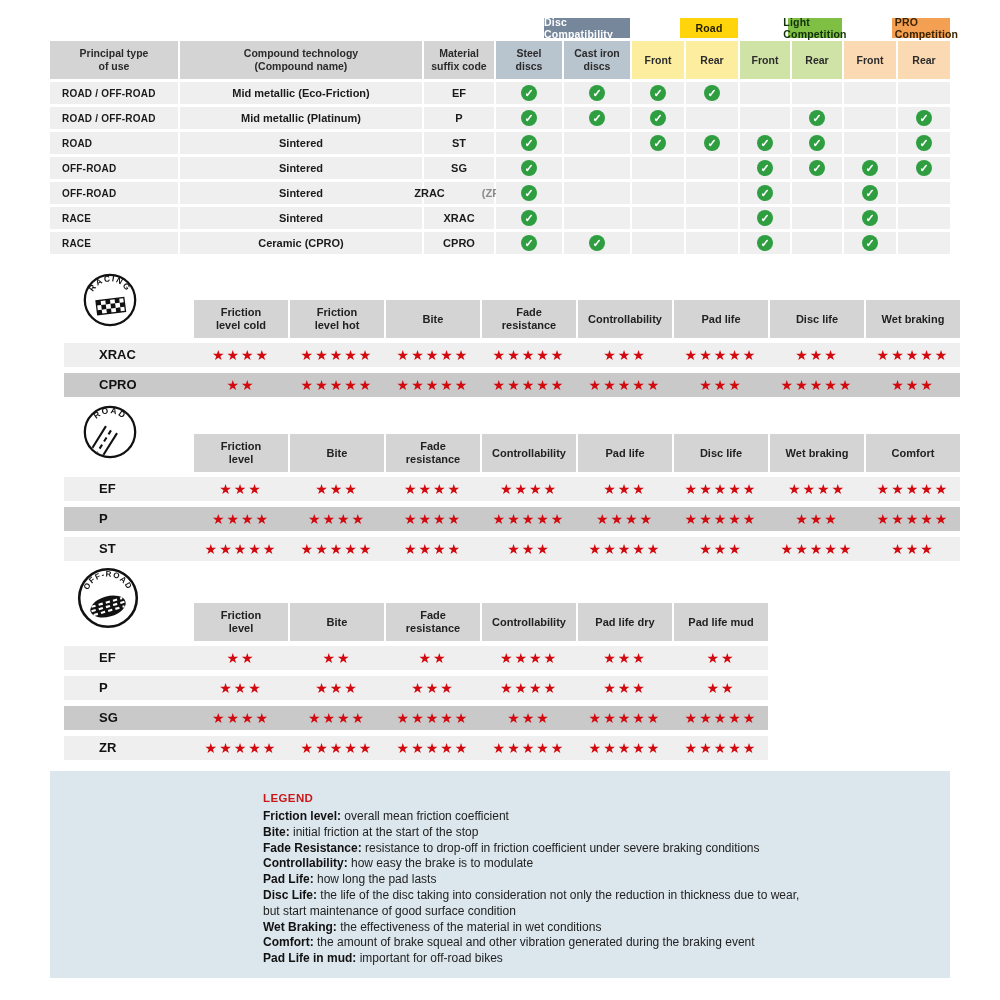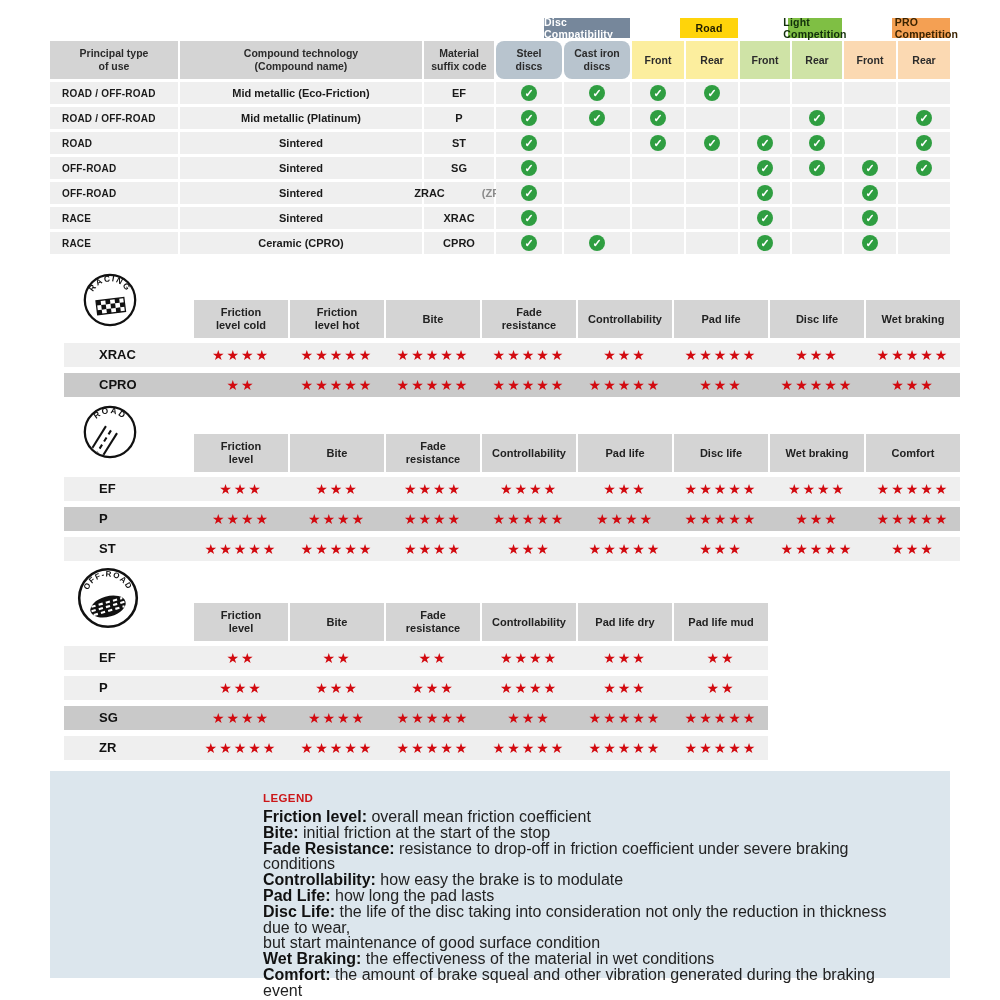--- a/index.html
+++ b/index.html
@@ -27,21 +27,21 @@
   }
   .g-disc { background:var(--disc-group); color:#ffffff; }
   .g-road { background:var(--road-group); color:#201c00; }
   .g-light { background:var(--light-group); color:#12300b; }
   .g-pro { background:var(--pro-group); color:#3a2300;padding-left:11px; }
   .sub-hdr {
     display:flex; align-items:center; justify-content:center; text-align:center;
     font-weight:bold; font-size:10.5px; line-height:1.2; white-space:pre-line; color:#2b2b2b;
   }
   .s-gray { background:var(--header-gray); }
-  .s-disc { background:var(--disc-sub);border-radius:8px; }
+  .s-disc { background:var(--disc-sub); }
   .s-road { background:var(--road-sub); }
   .s-light { background:var(--light-sub); }
   .s-pro { background:var(--pro-sub); }
   .cell { background:var(--row-light); display:flex; align-items:center; justify-content:center; }
   .use-cell { justify-content:flex-start; padding-left:12px; font-weight:bold; font-size:10px; letter-spacing:.2px; }
   .compound-cell, .code-cell { font-weight:bold; font-size:11px; }
   .code-note { color:#8a8a8a; font-weight:bold; margin-left:3px;padding-left:34px; }
   .check-dot {
     width:16px; height:16px; border-radius:50%;
     background:var(--check-green); color:#fff;
@@ -63,21 +63,21 @@
   }
   .rating-row { display:grid; column-gap:2px; height:24px; margin-bottom:6px; background:var(--row-light); }
   .rating-row.shaded { background:var(--row-dark); }
   .row-label { font-weight:bold; font-size:13px; line-height:24px; padding-left:35px; color:#111; }
   .stars { color:var(--star-red); font-size:14px; letter-spacing:2px; text-align:center; line-height:24px; }
 
   
   .legend { position:absolute; left:50px; top:771px; width:900px; height:207px; background:var(--legend-bg); }
   .legend-inner { padding:21px 43px 0 213px; }
   .legend-title { color:var(--legend-title-red); font-weight:bold; font-size:11.5px; letter-spacing:.4px; margin-bottom:5px; }
-  .legend-line { font-size:16px; line-height:15.8px; color:#222; }
+  .legend-line { font-size:12px; line-height:15.8px; color:#222; }
   .legend-line b { color:#111; }
 </style>
 </head>
 <body>
 
 <div class="page">
 
   <div id="compat" class="compat-grid">
       <div class="spacer"></div>
       <div class="group-hdr g-disc">Disc Compatibility</div>

